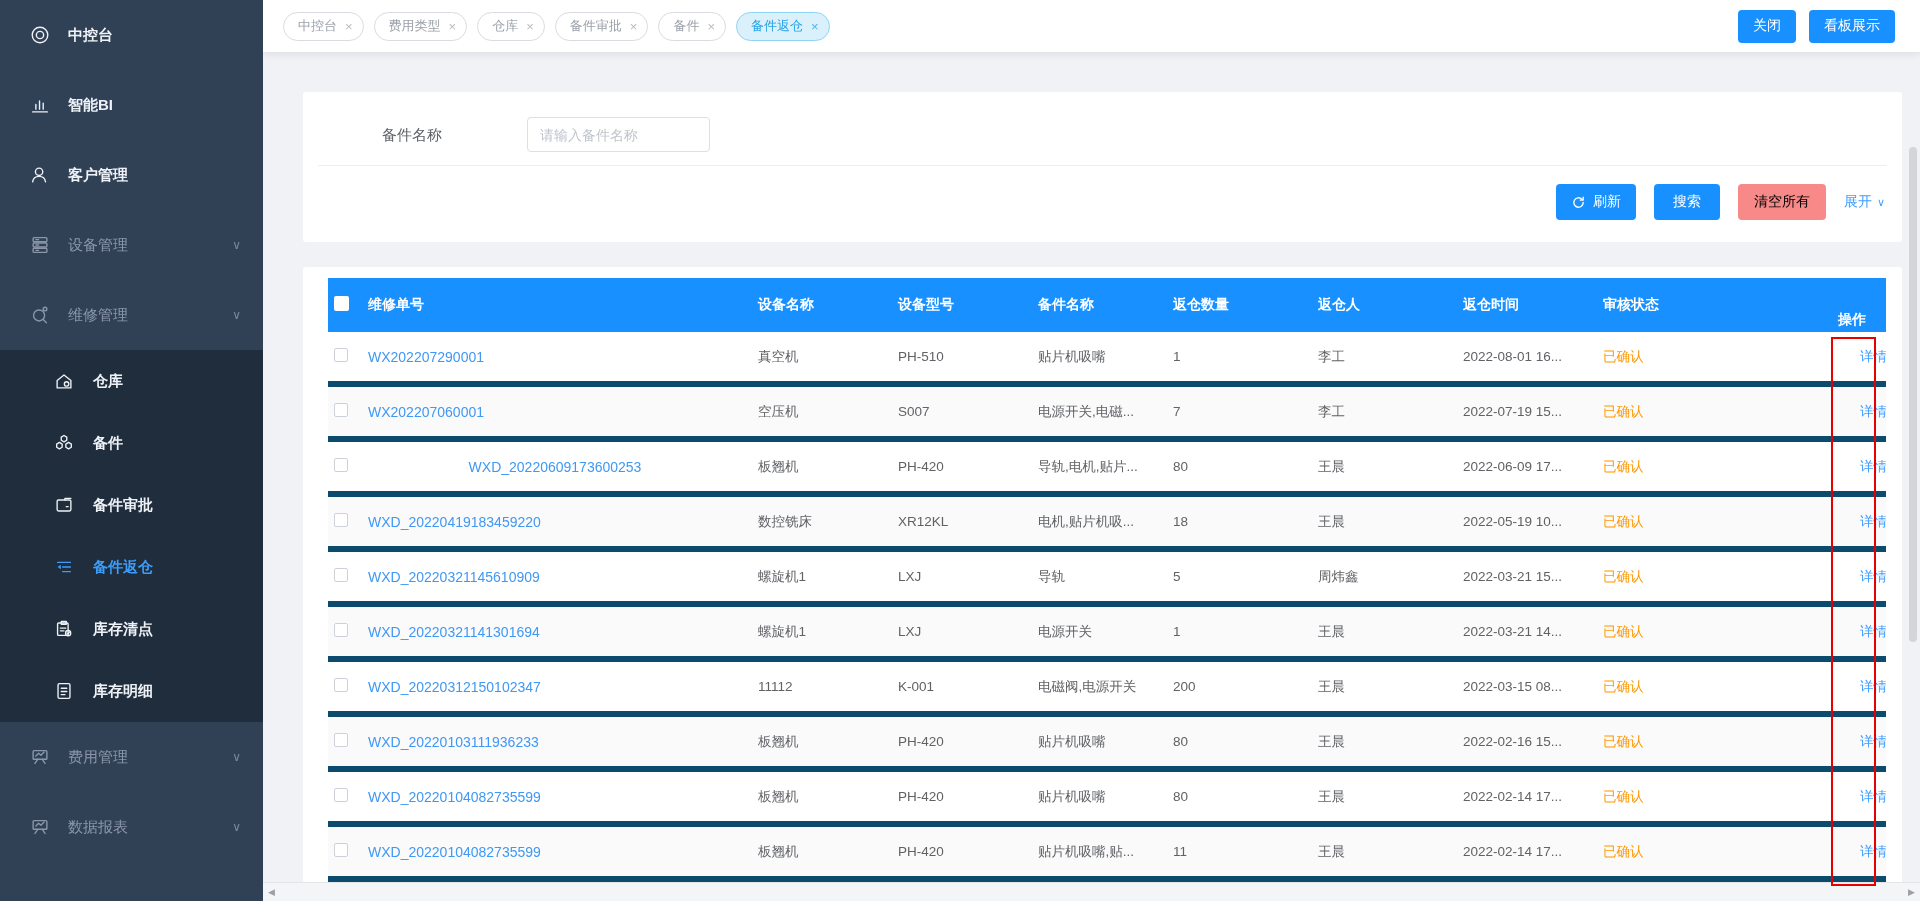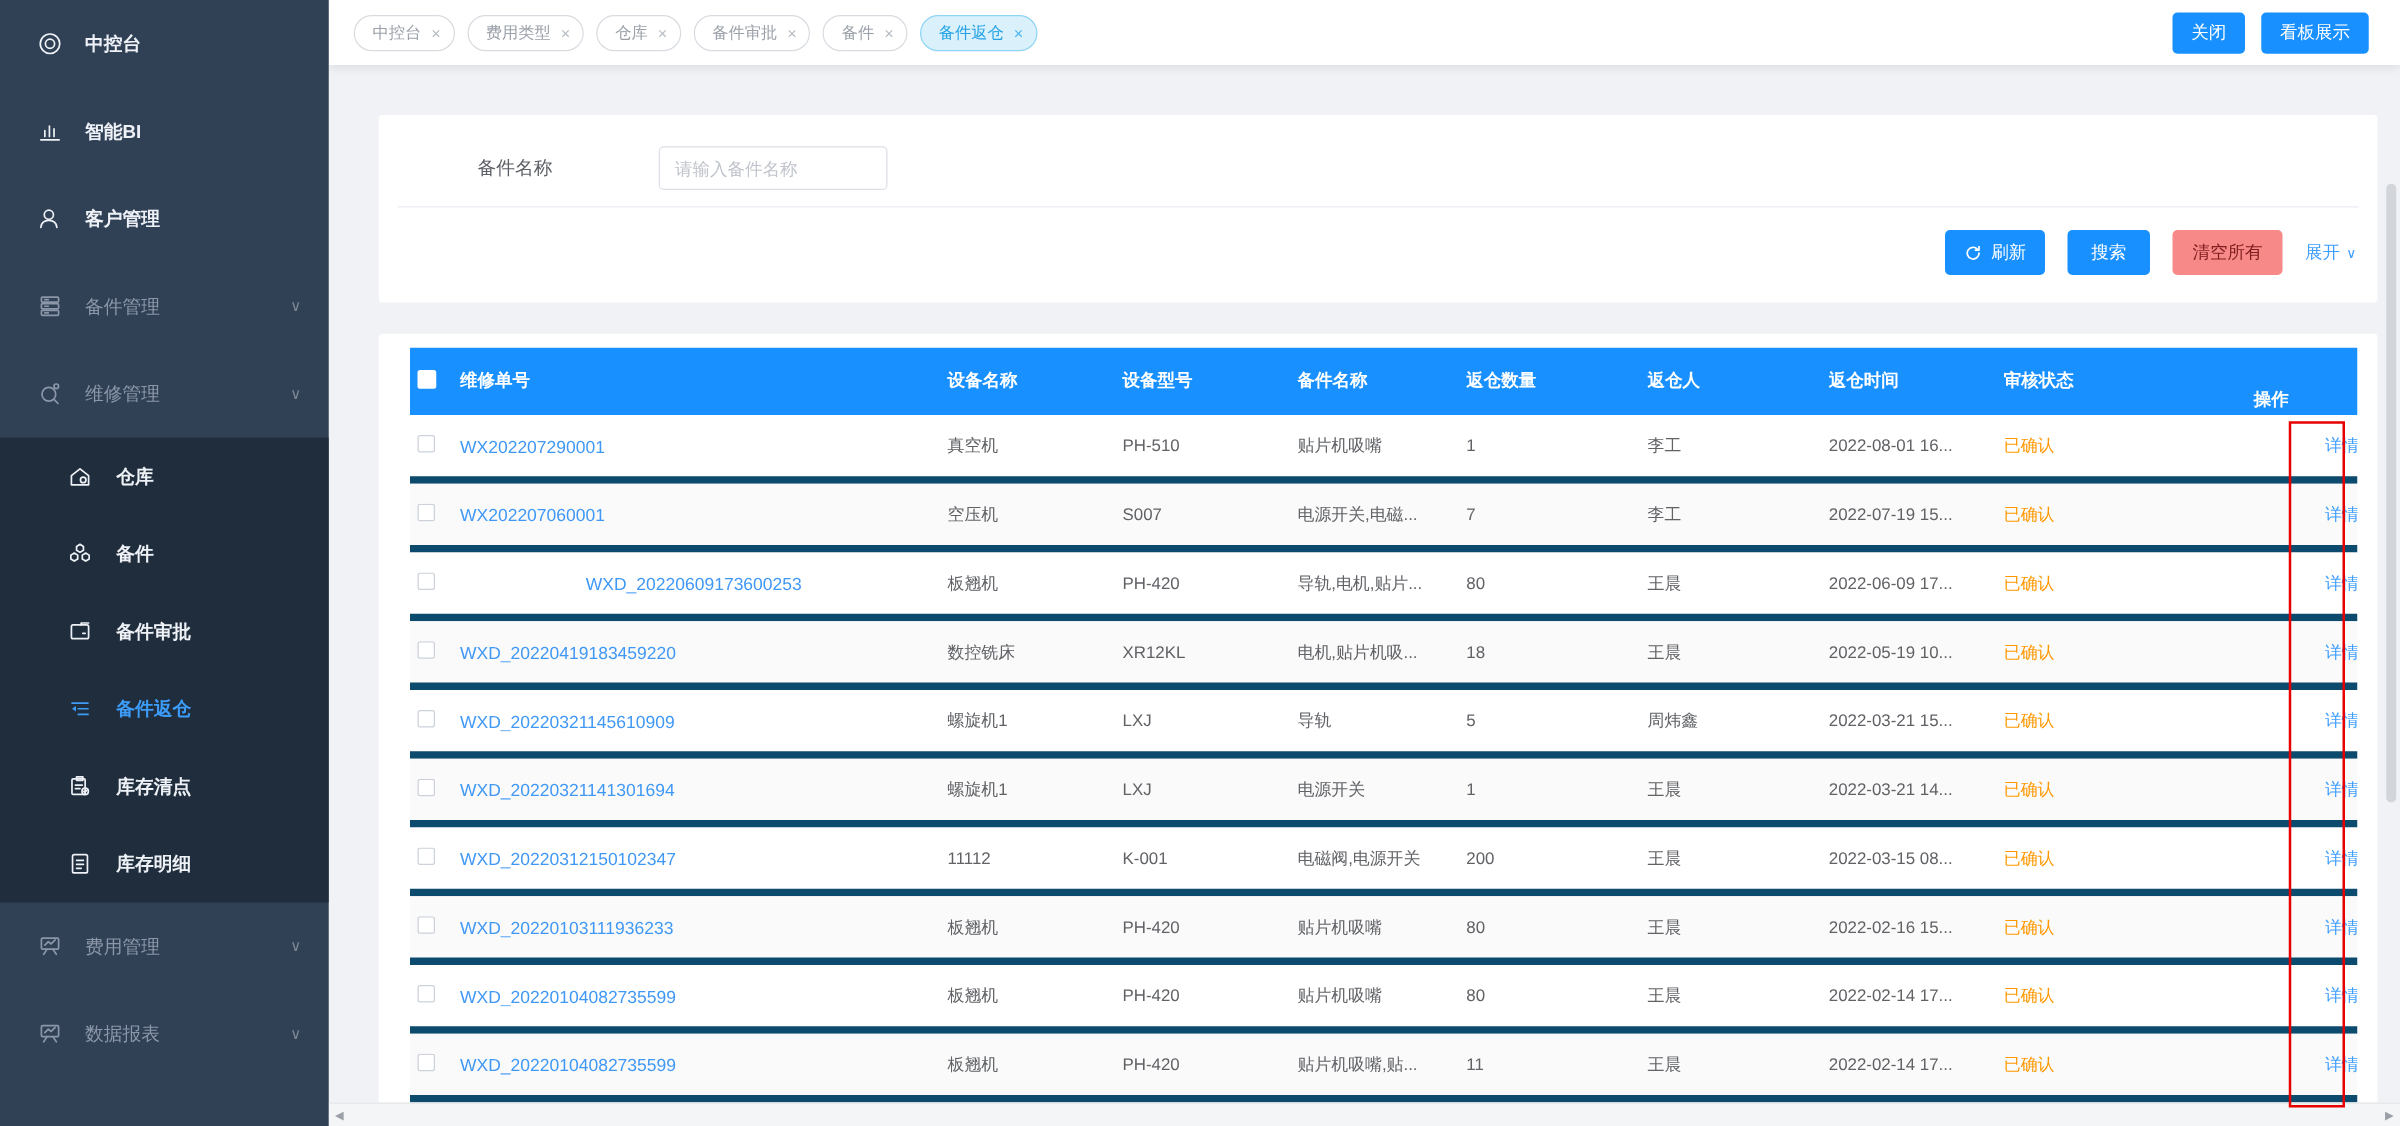--- a/index.html
+++ b/index.html
@@ -49,21 +49,21 @@
     border:1px solid #dcdfe6; border-radius:4px; padding:0 12px; font-size:14px;
     color:#606266; font-family:inherit; outline:none; }
   .form-input::placeholder { color:#c0c4cc; }
   .divider { position:absolute; left:15px; right:15px; top:73px;
     border-top:1px solid #ebeef5; }
   .toolbar { position:absolute; right:17px; top:92px; height:36px; display:flex;
     align-items:center; gap:18px; }
   .toolbar .blue-btn { height:36px; }
   .btn-refresh { display:flex; align-items:center; gap:7px; }
   .btn-refresh svg { width:15px; height:15px; }
-  .btn-clear { background:#f78989; color:#7f1d1d; border:none; border-radius:4px;
+  .btn-clear { background:#f78989; color:#000000; border:none; border-radius:4px;
     height:36px; padding:0 16px; font-size:14px; cursor:pointer; font-family:Liberation Serif, serif; }
   .expand-link { color:#409eff; font-size:14px; cursor:pointer; display:flex;
     align-items:center; gap:5px; }
   .expand-link .chev { font-size:11px; }
 
   
   .card-table { top:215px; bottom:0; }
   .table { position:absolute; left:25px; right:16px; top:11px; bottom:0; overflow:hidden; }
   .trow { display:flex; align-items:center; }
   .trow.head { height:54px; background:#1890ff; color:#fff; font-weight:bold; font-size:14px; }
@@ -72,21 +72,21 @@
   .trow.body.alt { background:#fafafa; }
   .tcell { padding:0 8px; overflow:hidden; white-space:nowrap; flex:0 0 auto; }
   .tcell.cb { padding:0 0 0 6px; }
   .hd-check { width:15px; height:15px; background:#fff; border-radius:2px; display:inline-block; }
   .row-check { width:14px; height:14px; background:#fff; border:1px solid #ccd1da;
     border-radius:2px; display:inline-block; cursor:pointer; }
   .cell-order { color:#4098f5; cursor:pointer; font-size:14px; }
   .cell-status { color:#ff9800; }
   .cell-action { display:flex; justify-content:flex-end; padding-right:14px; }
   .detail-link { color:#409eff; cursor:pointer; }
-  .thead-action { text-align:left; padding-right:0;margin-top:29px; }
+  .thead-action { text-align:center; padding-right:0;margin-top:29px; }
 
   
   .highlight-box { position:absolute; left:1568px; top:285px; width:45px; height:549px;
     border:2px solid #e60000; z-index:10; pointer-events:none; }
   .vscroll-thumb { position:absolute; right:3px; top:95px; width:8px; height:495px;
     background:#d2d6db; border-radius:4px; z-index:7; }
   .hscroll { position:absolute; left:0; right:0; bottom:0; height:19px; background:#f4f5f6;
     border-top:1px solid #e3e5e8; z-index:8; display:flex; align-items:center;
     justify-content:space-between; padding:0 5px; }
   .hscroll .arrow { font-size:9px; color:#9aa0a6; line-height:19px; }
@@ -127,21 +127,21 @@
         </div>
         <div class="side-item">
           <span class="side-icon">
             <svg viewBox="0 0 24 24" fill="none" stroke="currentColor" stroke-width="1.5" stroke-linecap="round" stroke-linejoin="round">
               <rect x="4.5" y="4" width="15" height="4.4" rx="1"></rect>
               <rect x="4.5" y="9.8" width="15" height="4.4" rx="1"></rect>
               <rect x="4.5" y="15.6" width="15" height="4.4" rx="1"></rect>
               <path d="M7.5 6.2h3M7.5 12h3M7.5 17.8h3"></path>
             </svg>
           </span>
-          <span>备件管理</span>
+          <span>设备管理</span>
           <span class="side-chevron">∨</span>
         </div>
         <div class="side-item">
           <span class="side-icon">
             <svg viewBox="0 0 24 24" fill="none" stroke="currentColor" stroke-width="1.5" stroke-linecap="round" stroke-linejoin="round">
               <circle cx="11" cy="12.5" r="6"></circle>
               <path d="M15.5 17l3.5 3.5"></path>
               <circle cx="17.5" cy="5.5" r="2"></circle>
             </svg>
           </span>

